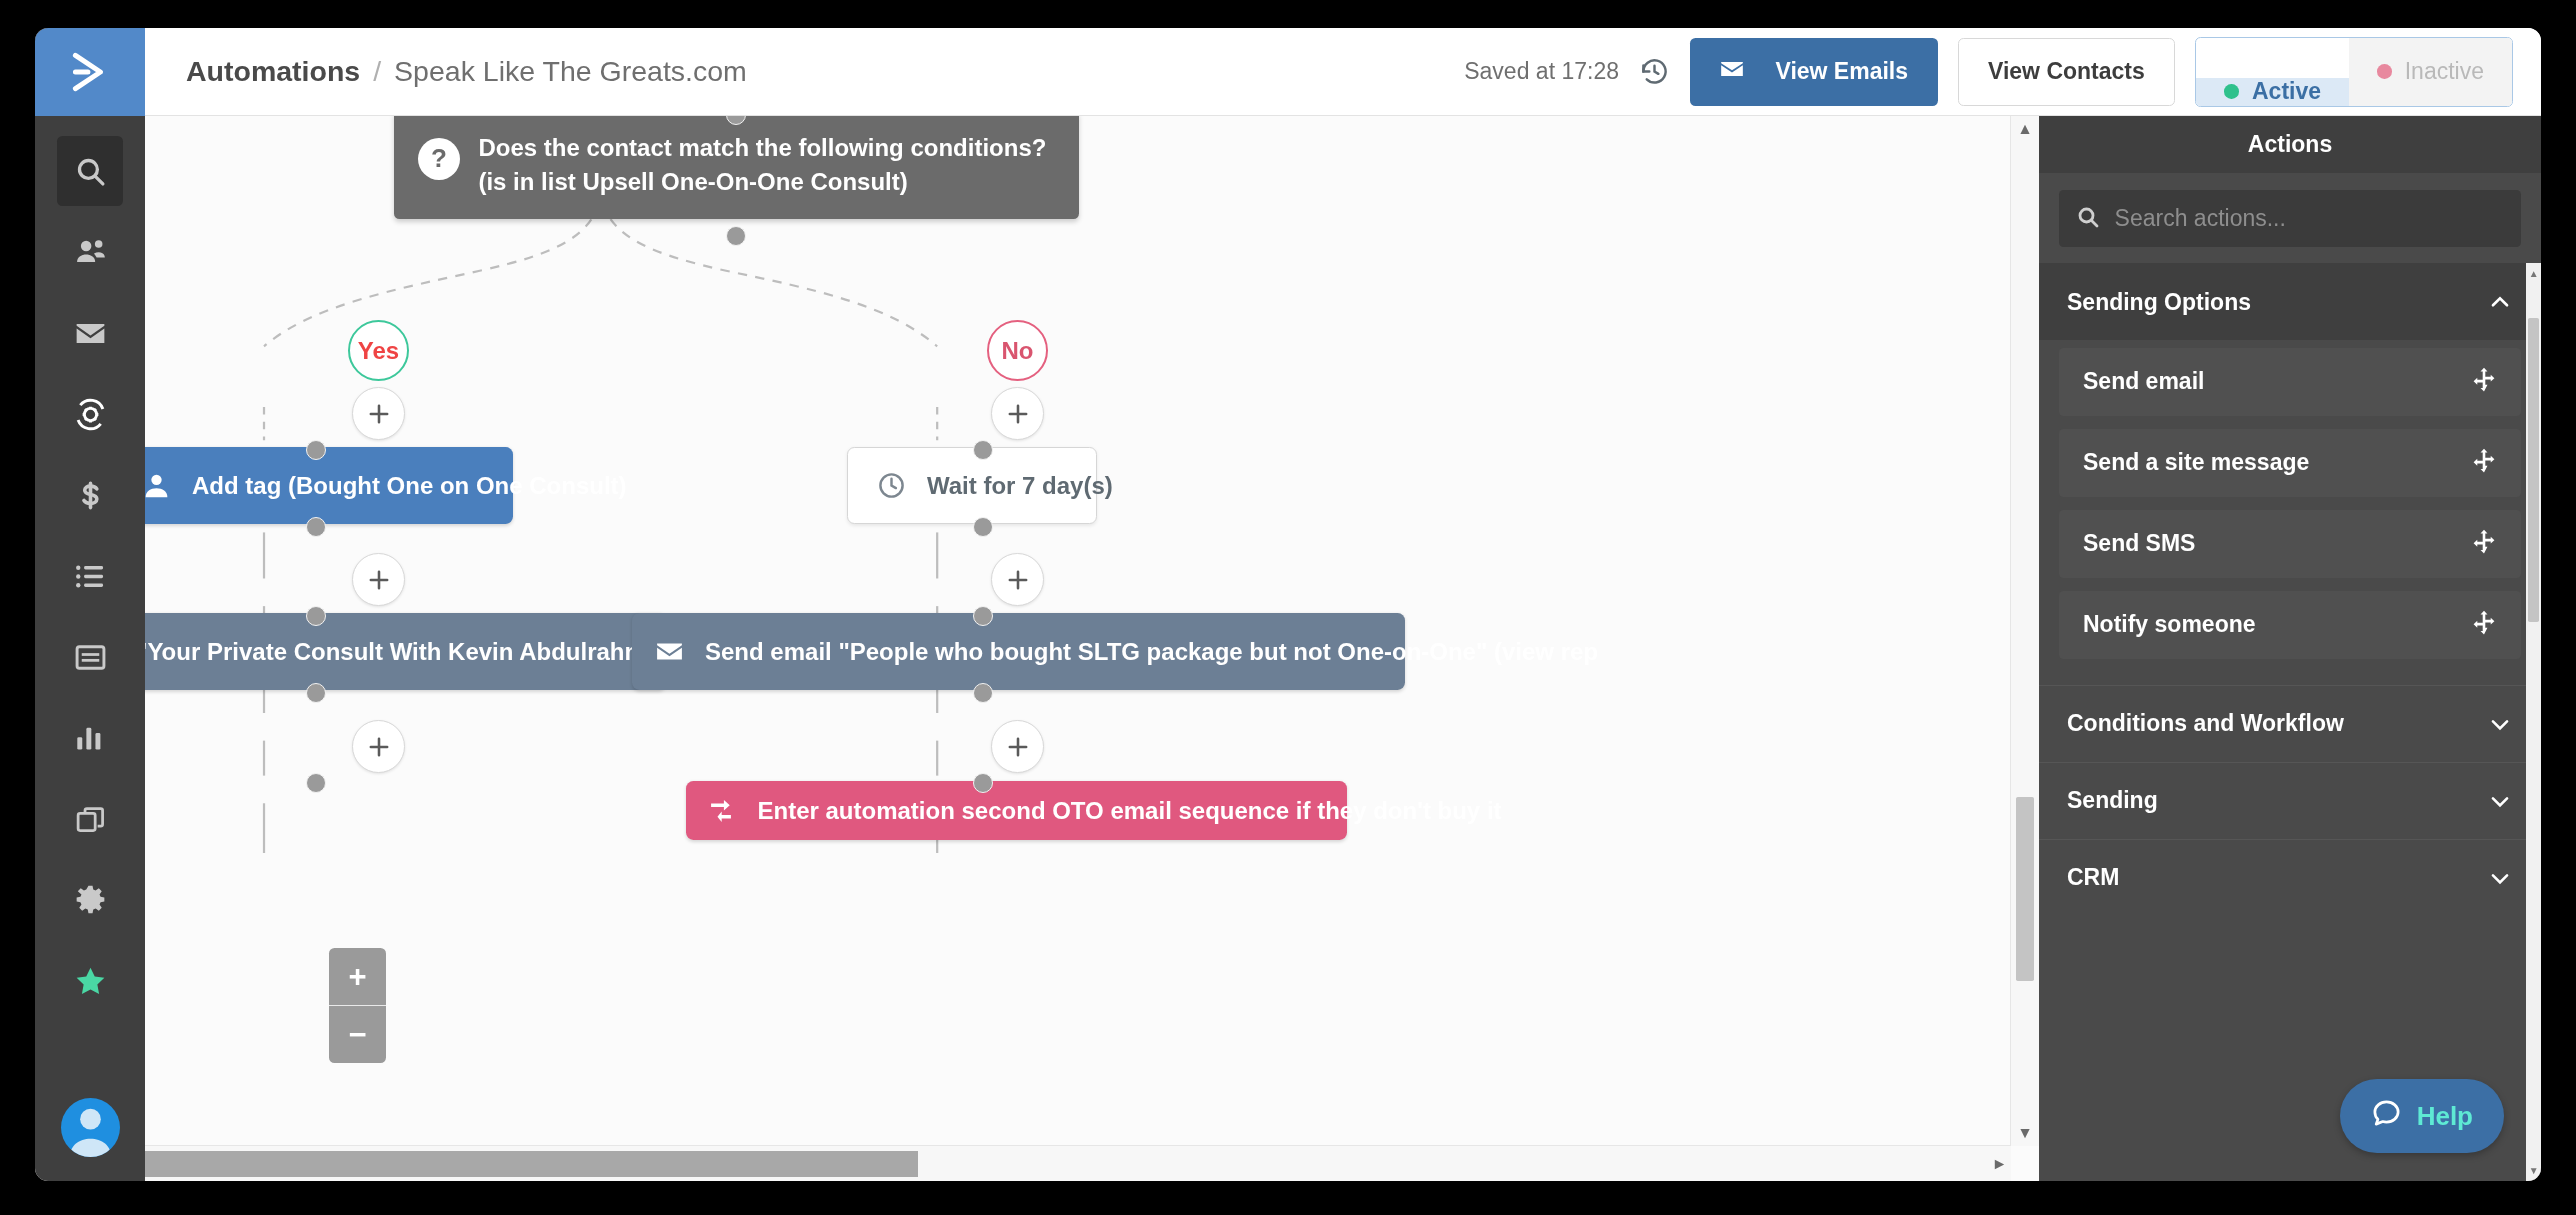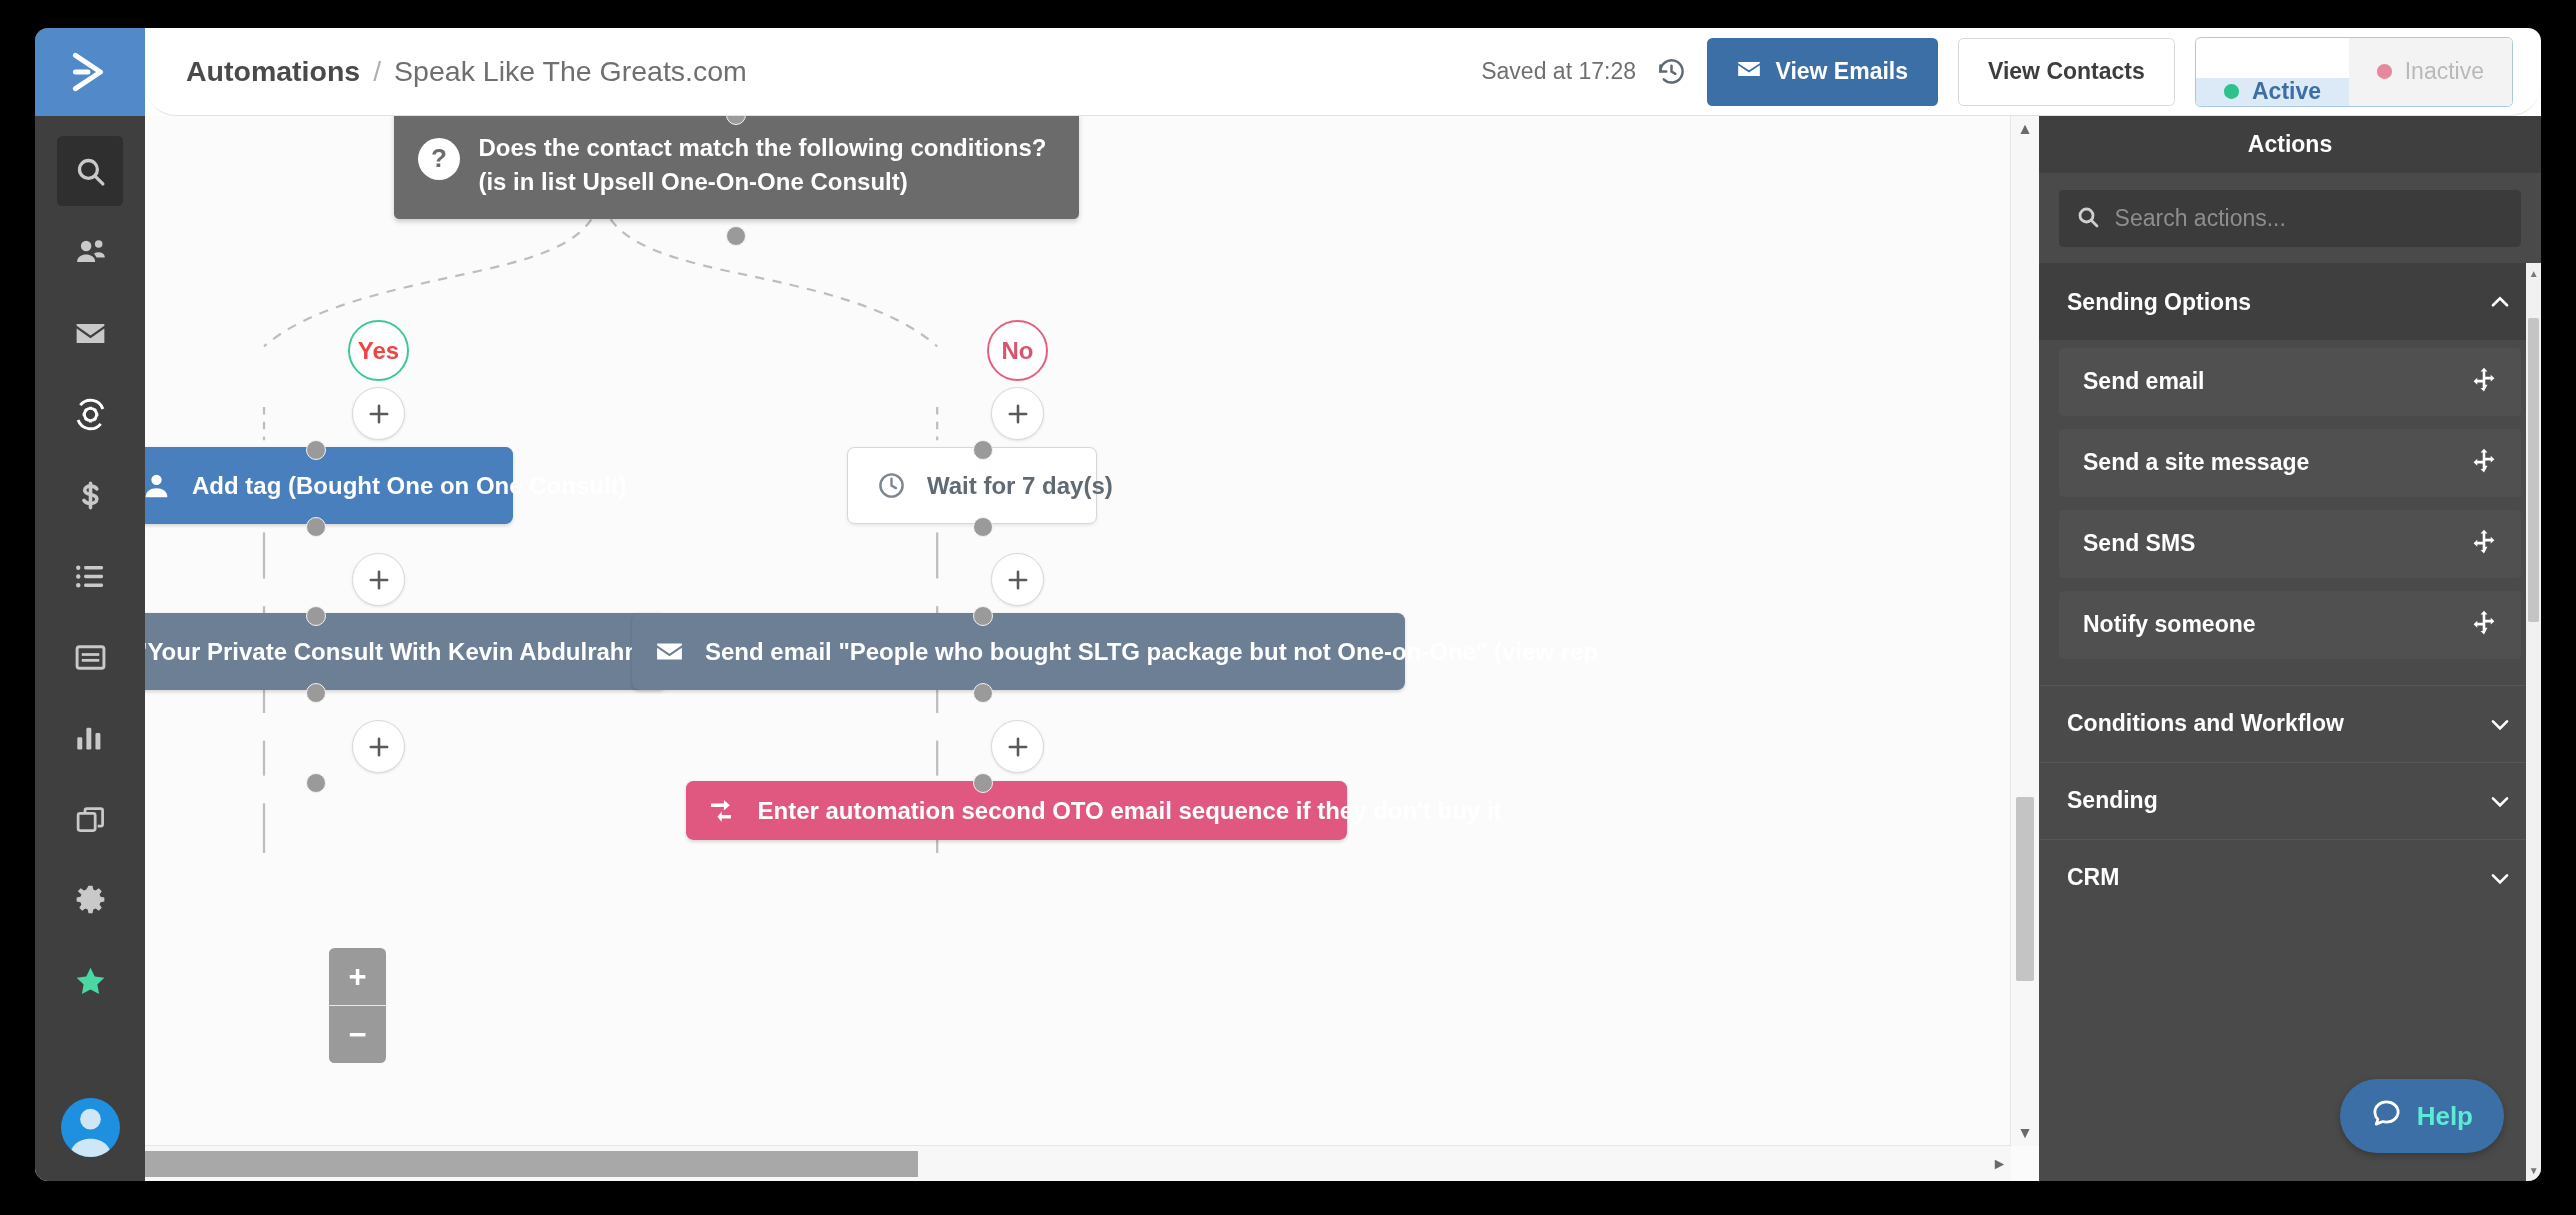--- a/index.html
+++ b/index.html
@@ -49,32 +49,31 @@
     background:#1f8fe0;display:flex;align-items:flex-end;justify-content:center;
     overflow:hidden;margin-bottom:24px;
   }
 
   
   .header{
     position:absolute;left:110px;top:0;right:0;height:88px;
     background:#fff;border-bottom:0.9px solid #e3e3e3;
     display:flex;align-items:center;box-sizing:border-box;
     padding:0 28px 0 41px;
-    border-radius:31px;
   }
   .crumb{display:flex;align-items:baseline;gap:13px;font-size:28.5px;}
   .crumb-root{color:#4a4a4a;font-weight:700;}
   .crumb-sep{color:#b0b0b0;font-weight:400;}
   .crumb-leaf{color:#6f6f6f;font-weight:400;}
   .header-right{margin-left:auto;display:flex;align-items:center;gap:20px;}
   .saved{font-size:23px;color:#6f6f6f;}
   .hist-icon{color:#5f6a72;display:flex;align-items:center;}
   .btn{
     font-size:23px;font-weight:700;border-radius:5.5px;
-    display:flex;align-items:center;justify-content:center;gap:13px;
+    display:flex;align-items:center;justify-content:center;gap:30px;
     box-sizing:border-box;cursor:pointer;
   }
   .btn-primary{background:#3c6fa5;color:#fff;height:68px;padding:0 29.5px;}
   .btn-ghost{background:#fff;color:#3d3d3d;height:68px;padding:0 29.5px;border:0.9px solid #d8d8d8;}
   .toggle{display:flex;height:68px;border:0.9px solid #a9c8e6;border-radius:5.5px;overflow:hidden;}
   .toggle-seg{
     display:flex;align-items:center;gap:13px;padding:0 28px;
     font-size:23px;font-weight:700;box-sizing:border-box;
   }
   .toggle-seg.on{background:#dce9f6;color:#3b6fa4;margin-top:40px;}

